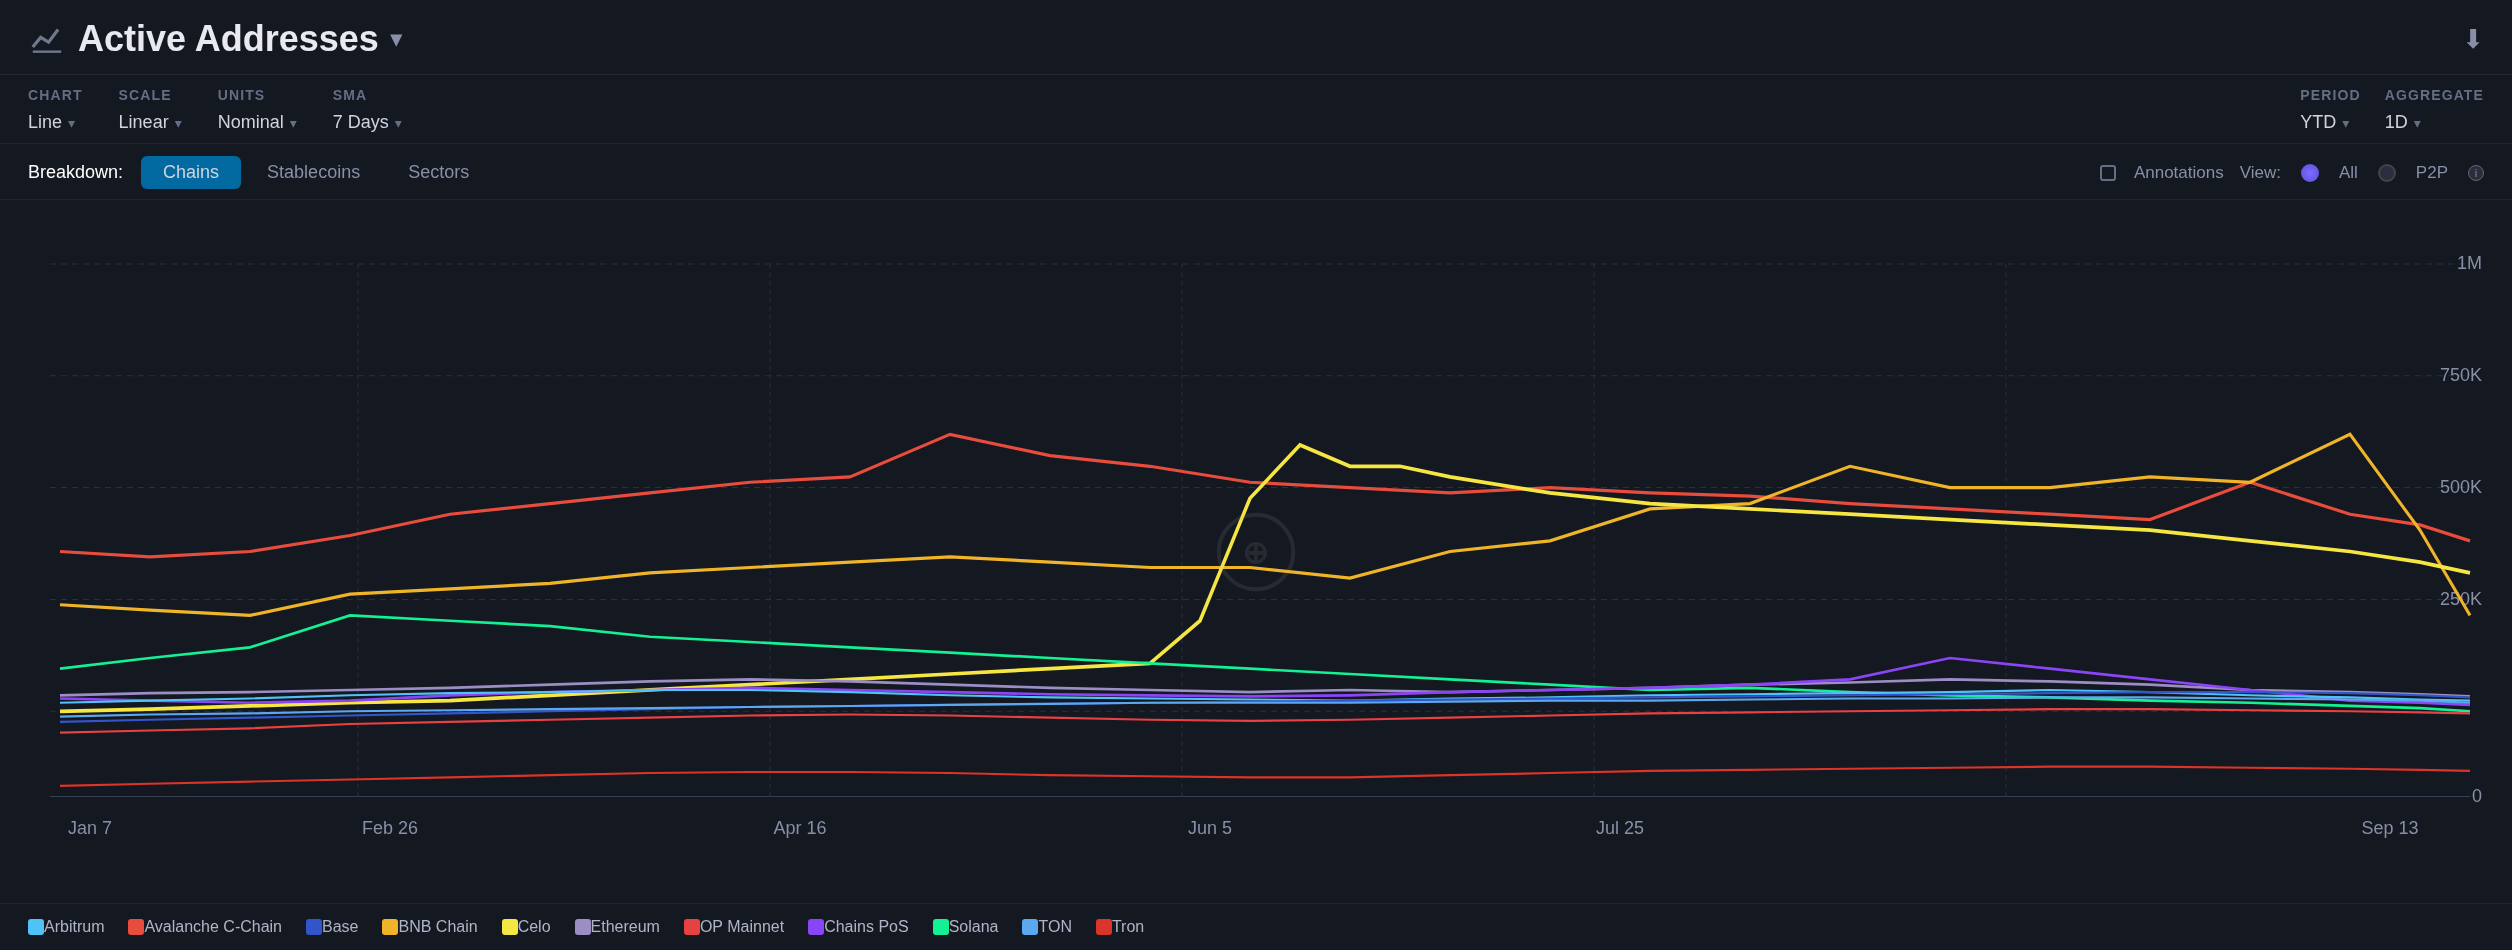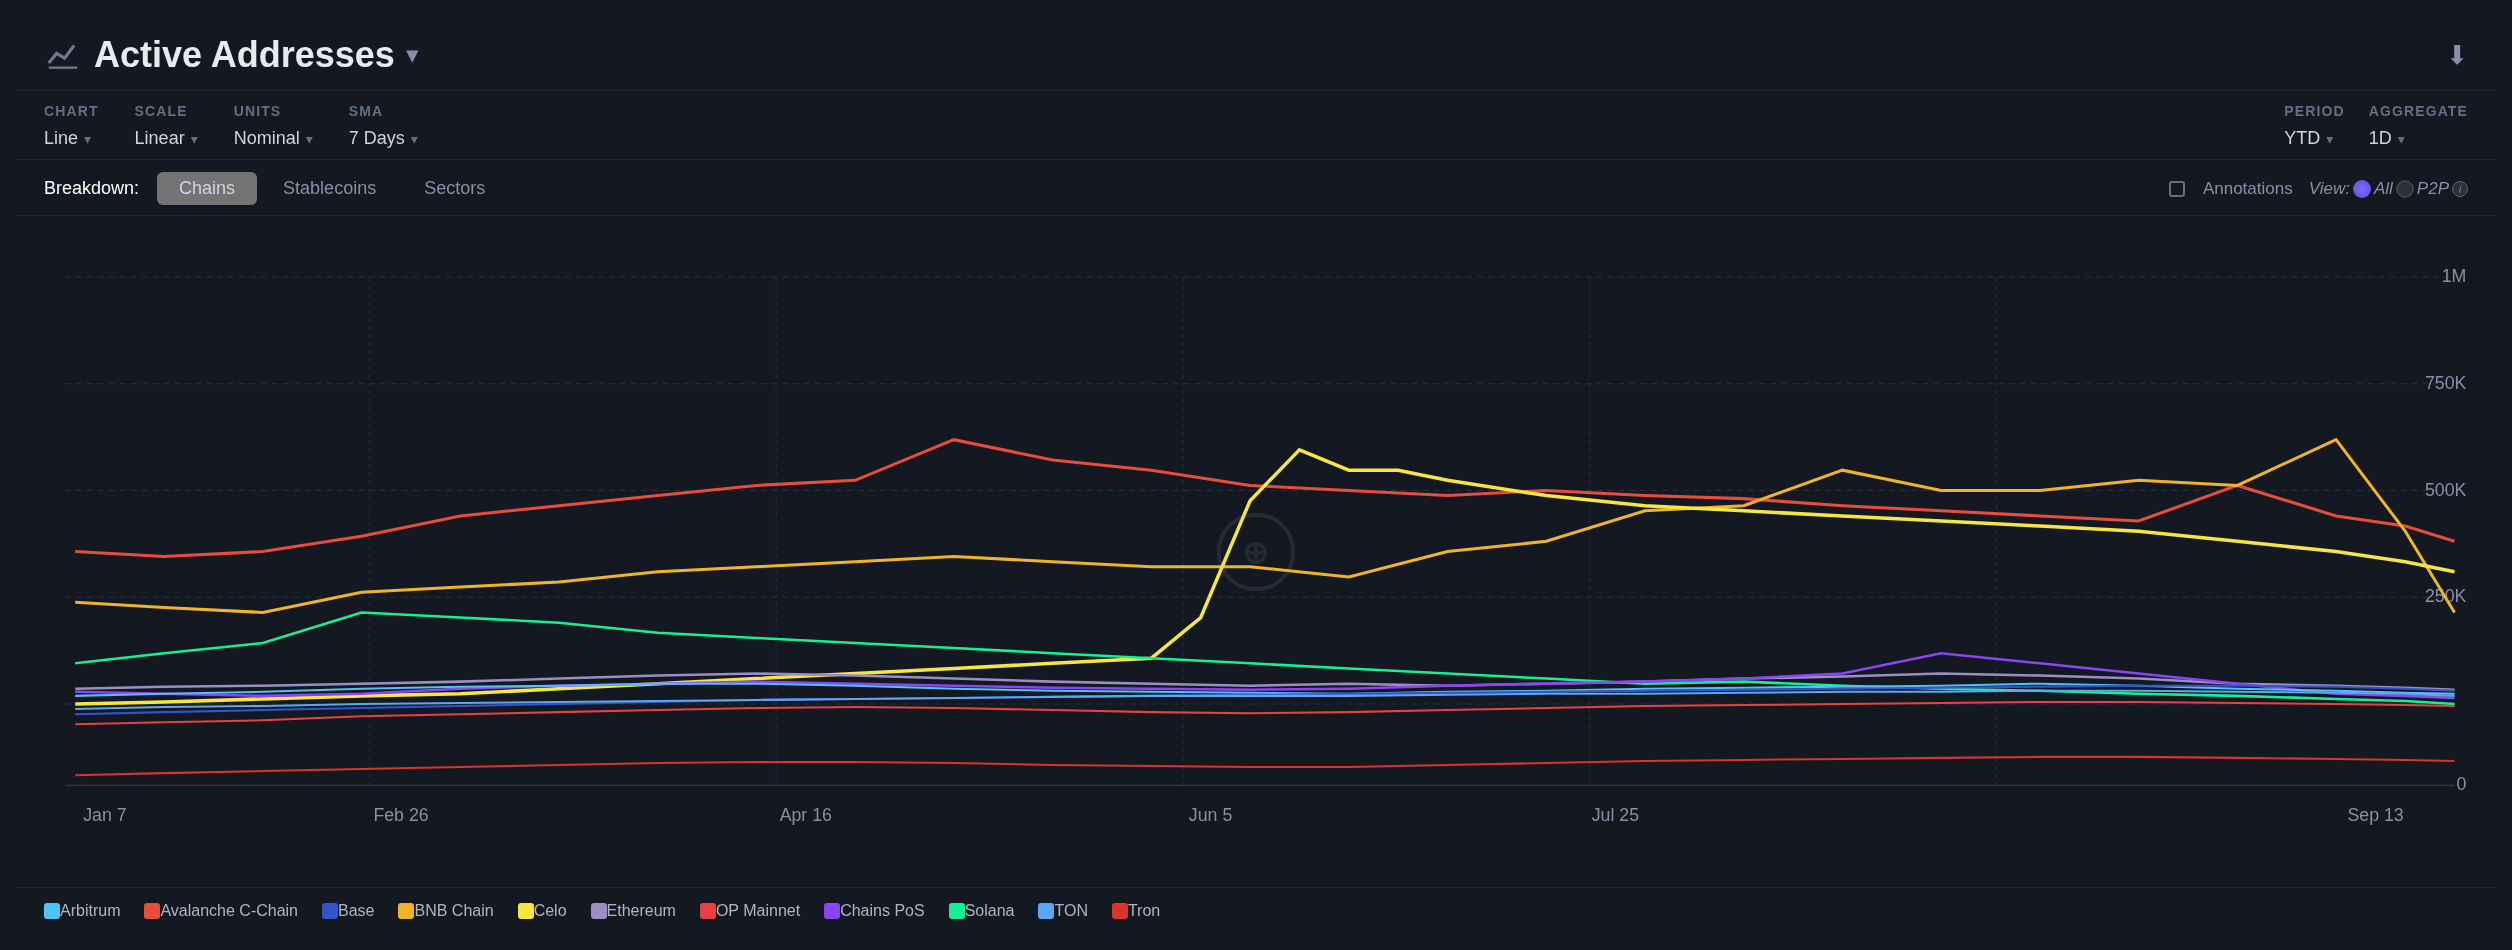--- a/index.html
+++ b/index.html
@@ -10,21 +10,21 @@
       width: 2512px;
       height: 950px;
       overflow: hidden;
     }
     .container {
       width: 2512px;
       height: 950px;
       background: #141820;
       display: flex;
       flex-direction: column;
-      padding: 16px;
+      padding: 0;
     }
     
     .header {
       display: flex;
       align-items: center;
       justify-content: space-between;
       padding: 18px 28px 14px 28px;
       border-bottom: 1px solid #232830;
     }
     .header-left {
@@ -104,21 +104,21 @@
       padding: 6px 22px;
       border-radius: 6px;
       font-size: 18px;
       cursor: pointer;
       border: none;
       background: none;
       color: #8a8fa8;
       margin-right: 4px;
     }
     .breakdown-btn.active {
-      background: #737373;
+      background: #0369a1;
       color: #d0d4e0;
     }
     .breakdown-right {
       margin-left: auto;
       display: flex;
       align-items: center;
       gap: 16px;
     }
     .annotations-label {
       display: flex;
@@ -132,22 +132,21 @@
       height: 16px;
       border: 2px solid #666e85;
       border-radius: 3px;
       background: none;
     }
     .view-label {
       font-size: 17px;
       color: #888fa8;
       display: flex;
       align-items: center;
-      gap: 3px;
-      font-style: italic;
+      gap: 20px;
     }
     .radio-dot {
       width: 18px;
       height: 18px;
       border-radius: 50%;
       background: radial-gradient(circle, #7c6eff 0%, #5c4bdf 100%);
       display: inline-block;
     }
     .radio-dot-off {
       width: 18px;

